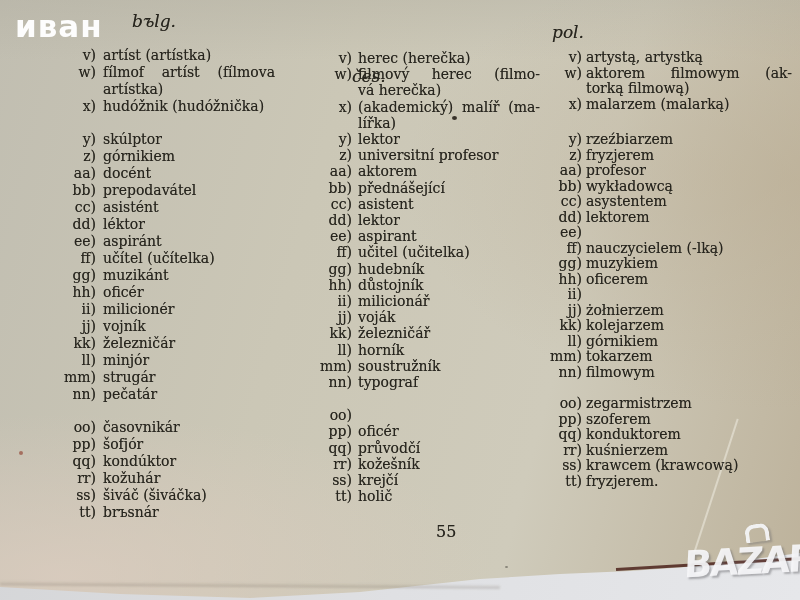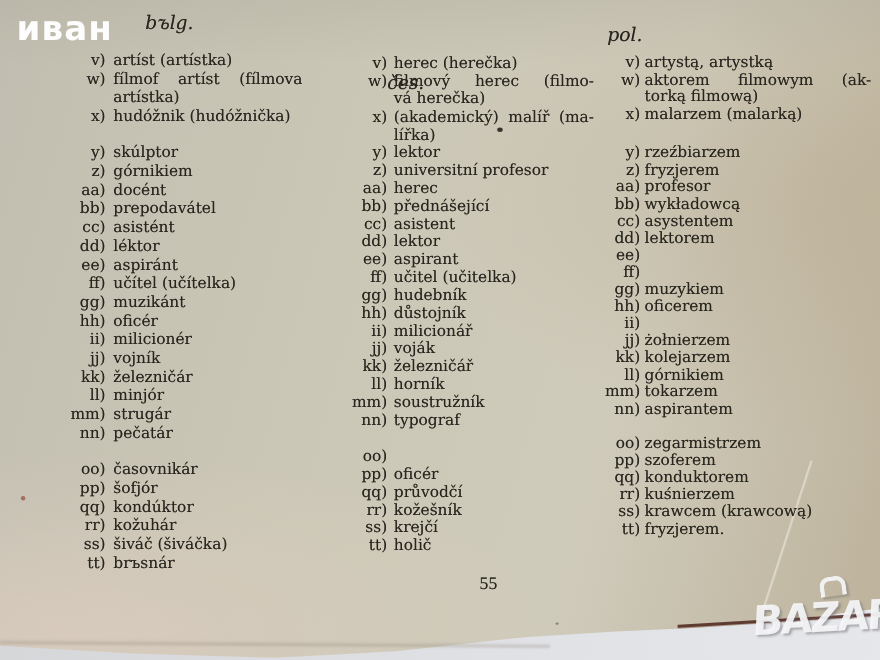--- a/index.html
+++ b/index.html
@@ -52,21 +52,21 @@
   .lbl{text-align:right;flex:none;}
   .c1 .lbl{width:40px;} .c2 .lbl{width:42px;} .c3 .lbl{width:44px;}
   .txt{display:block;}
   .c1 .txt{margin-left:7px;width:172px;}
   .c2 .txt{margin-left:6px;width:182px;}
   .c3 .txt{margin-left:4px;width:206px;}
   .t1,.t2{display:block;}
   
   .row:has(.t2:not(:empty)) .t1{text-align:justify;text-align-last:justify;}
 
-  .page-number{position:absolute;left:436px;top:522px;font-size:16px;font-family:Liberation Serif, serif;}
+  .page-number{position:absolute;left:436px;top:522px;font-size:16px;}
 
   
   .watermark-name{position:absolute;left:15px;top:8px;
     font-family:"DejaVu Sans","Liberation Sans",sans-serif;
     font-weight:bold;font-size:31px;letter-spacing:1px;
     color:rgba(255,255,255,.97);}
   .bazar-logo{position:absolute;left:684px;top:540px;
     font-family:"DejaVu Sans","Liberation Sans",sans-serif;
     font-weight:bold;font-size:37px;letter-spacing:-2px;
     color:rgba(246,246,248,.92);
@@ -318,21 +318,21 @@
         <div class="row">
         <span class="lbl">z)</span>
         <span class="txt">
           <span class="t1">universitní profesor</span>
           <span class="t2"></span>
         </span>
       </div>
         <div class="row">
         <span class="lbl">aa)</span>
         <span class="txt">
-          <span class="t1">herec</span>
+          <span class="t1">aktorem</span>
           <span class="t2"></span>
         </span>
       </div>
         <div class="row">
         <span class="lbl">bb)</span>
         <span class="txt">
           <span class="t1">přednášející</span>
           <span class="t2"></span>
         </span>
       </div>
@@ -531,20 +531,24 @@
         <span class="txt">
           <span class="t1">lektorem</span>
           <span class="t2"></span>
         </span>
       </div>
         <div class="row">
         <span class="lbl">ee)</span>
       </div>
         <div class="row">
         <span class="lbl">ff)</span>
+        <span class="txt">
+          <span class="t1">nauczycielem (-lką)</span>
+          <span class="t2"></span>
+        </span>
       </div>
         <div class="row">
         <span class="lbl">gg)</span>
         <span class="txt">
           <span class="t1">muzykiem</span>
           <span class="t2"></span>
         </span>
       </div>
         <div class="row">
         <span class="lbl">hh)</span>
@@ -580,21 +584,21 @@
         <div class="row">
         <span class="lbl">mm)</span>
         <span class="txt">
           <span class="t1">tokarzem</span>
           <span class="t2"></span>
         </span>
       </div>
         <div class="row">
         <span class="lbl">nn)</span>
         <span class="txt">
-          <span class="t1">aspirantem</span>
+          <span class="t1">filmowym</span>
           <span class="t2"></span>
         </span>
       </div>
       </div>
     <div class="grp g3">
 
     <div class="row">
         <span class="lbl">oo)</span>
         <span class="txt">
           <span class="t1">zegarmistrzem</span>

